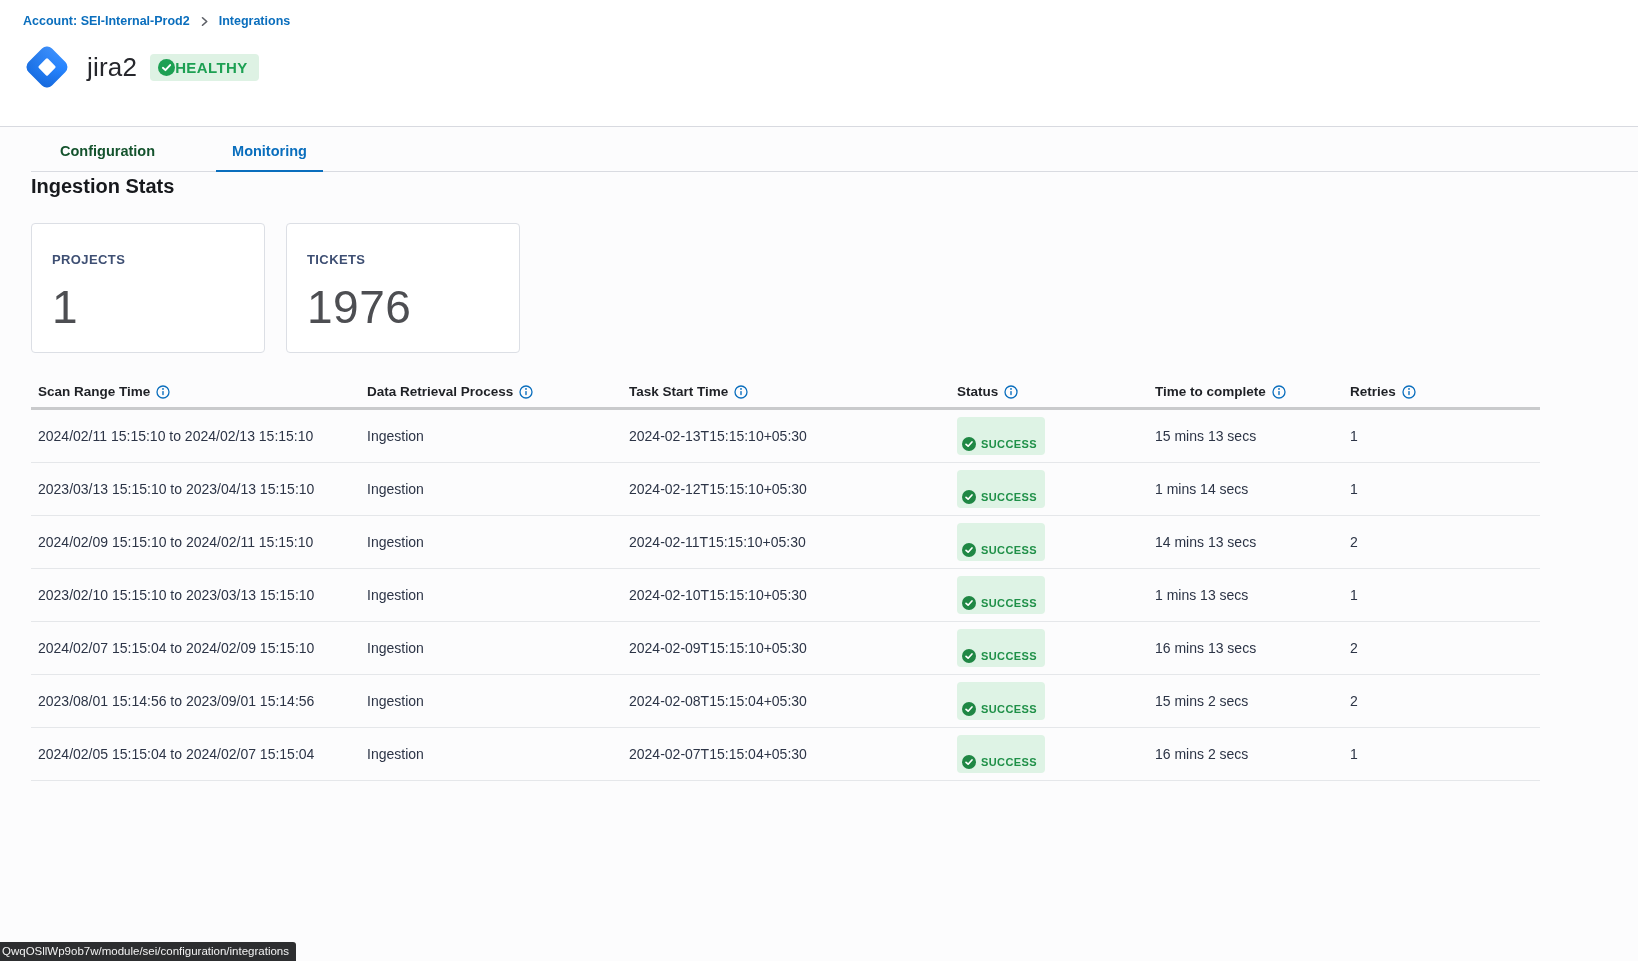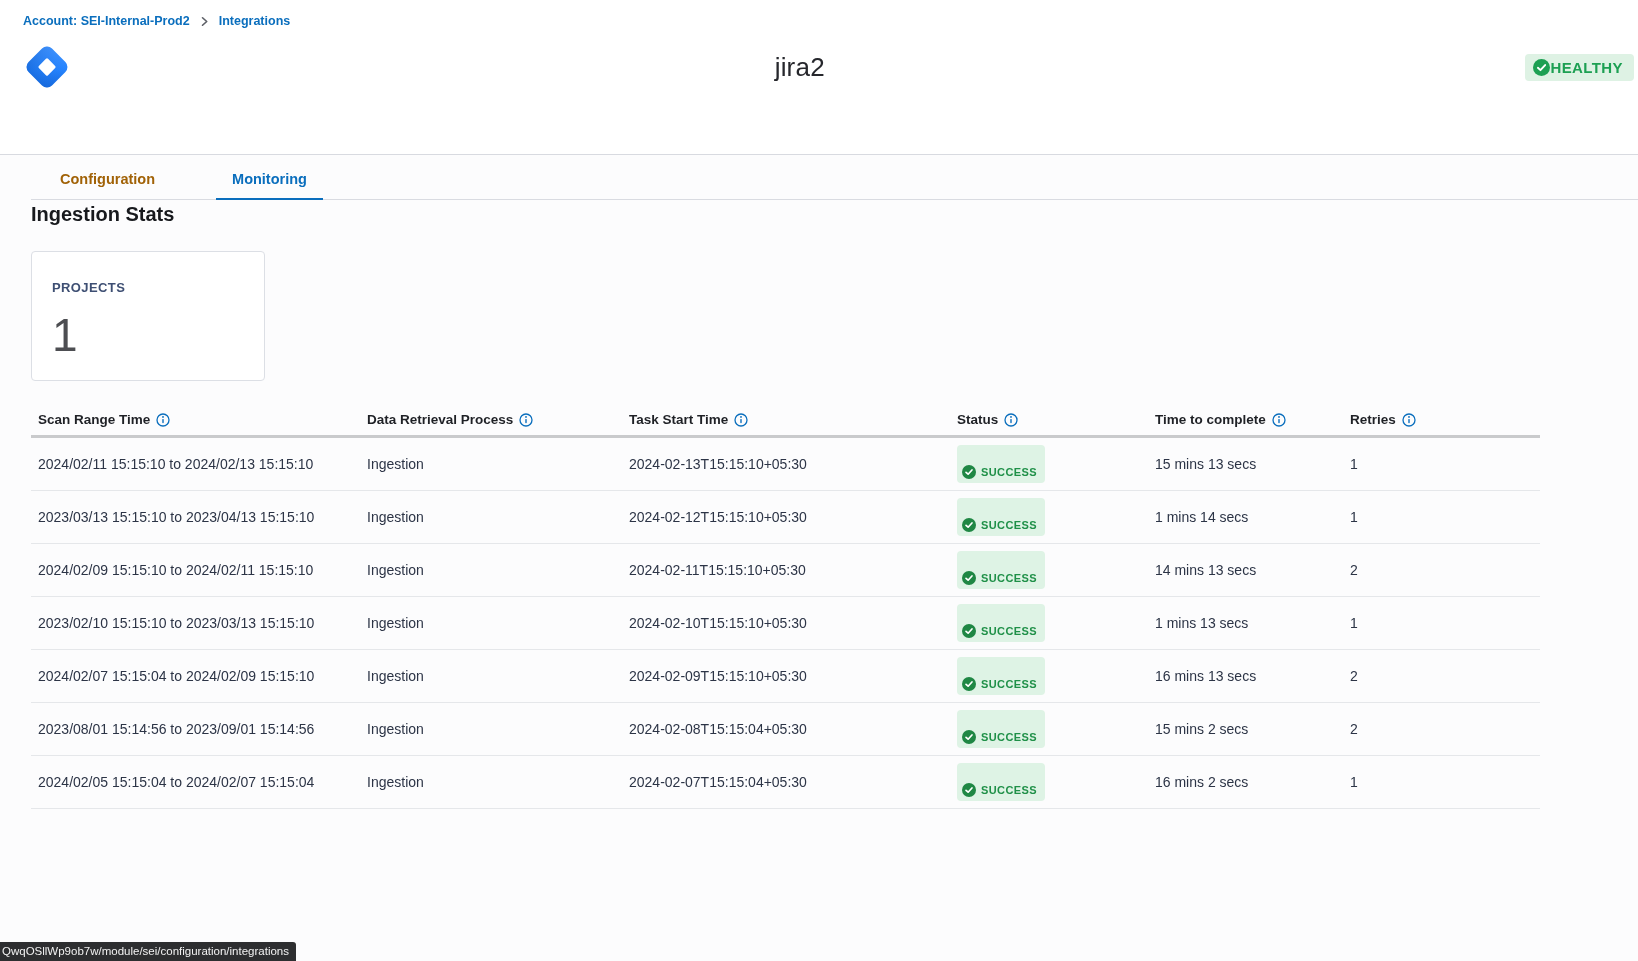--- a/index.html
+++ b/index.html
@@ -8,34 +8,34 @@
     font-family:"Liberation Sans", sans-serif;
     background:#ffffff;
     color:#22273b;
     position:relative;
     overflow:hidden;
   }
   
   .left-strip { position:absolute; left:0; top:0; width:14px; height:961px; background:#f4f6f9; }
 
   
-  .page-header { position:relative; background:#fff; padding:14px 4px 0 23px; height:155px; border-bottom:1px solid #d8dae0; }
+  .page-header { position:relative; background:#fff; padding:14px 16px 0 23px; height:127px; border-bottom:1px solid #d8dae0; }
   .breadcrumb { display:flex; align-items:center; gap:9px; font-size:12.5px; font-weight:700; }
   .breadcrumb a { color:#0a6ebd; text-decoration:none; cursor:pointer; }
   .crumb-sep { display:inline-flex; margin-top:1px; }
-  .title-row { display:flex; align-items:center; gap:13px; margin-top:12px; margin-left:-3px;justify-content:space-between; }
+  .title-row { display:flex; align-items:center; gap:13px; margin-top:12px; margin-left:-3px; }
   .jira-logo { width:54px; height:54px; display:block; }
   .integration-name { font-size:26px; color:#26272c; letter-spacing:.2px; }
   .health-badge { display:inline-flex; align-items:center; background:#def2e4; border-radius:4px; padding:5px 11px 5px 8px; }
   .health-badge .txt { color:#1da053; font-size:15px; font-weight:700; letter-spacing:.4px; }
 
   
   .content { position:relative; background:#fcfcfd; height:834px; padding:0 0 0 31px; }
   .tabs { display:flex; gap:45px; padding-left:13px; border-bottom:1px solid #d9dbe1; margin-right:0; }
-  .tab { padding:16px 16px 12px 16px; font-size:14.5px; font-weight:600; color:#a16207; cursor:pointer; position:relative; }
+  .tab { padding:16px 16px 12px 16px; font-size:14.5px; font-weight:600; color:#14532d; cursor:pointer; position:relative; }
   .tab.active { color:#0a6ebd; }
   .tab.active::after { content:""; position:absolute; left:0; right:0; bottom:-1px; height:2px; background:#0a6ebd; }
 
   .section-heading { font-size:20px; font-weight:700; color:#17191d; }
   .stats-heading { margin-top:3px; }
 
   .stat-cards { display:flex; gap:21px; margin-top:25px; }
   .stat-card { width:234px; height:130px; background:#fff; border:1px solid #dcdfe5; border-radius:4px; padding:28px 20px 0 20px; }
   .stat-label { font-size:13px; font-weight:700; color:#3e4f73; letter-spacing:.4px; }
   .stat-value { font-size:46px; color:#4d4e52; margin-top:13px; letter-spacing:.5px; }
@@ -106,20 +106,24 @@
     <div class="tab active">Monitoring</div>
   </div>
 
   <div class="section-heading stats-heading">Ingestion Stats</div>
 
   <div class="stat-cards">
     <div class="stat-card">
       <div class="stat-label">PROJECTS</div>
       <div class="stat-value">1</div>
     </div>
+    <div class="stat-card">
+      <div class="stat-label">TICKETS</div>
+      <div class="stat-value">1976</div>
+    </div>
   </div>
 
 
   <div class="logs-table">
     <div class="lrow head">
         <div class="th">
           <span>Scan Range Time</span>
           <span class="info-icon">
             <svg width="14" height="14" viewBox="0 0 14 14">
               <circle cx="7" cy="7" r="6" fill="none" stroke="#0a6ebd" stroke-width="1.3"></circle>

